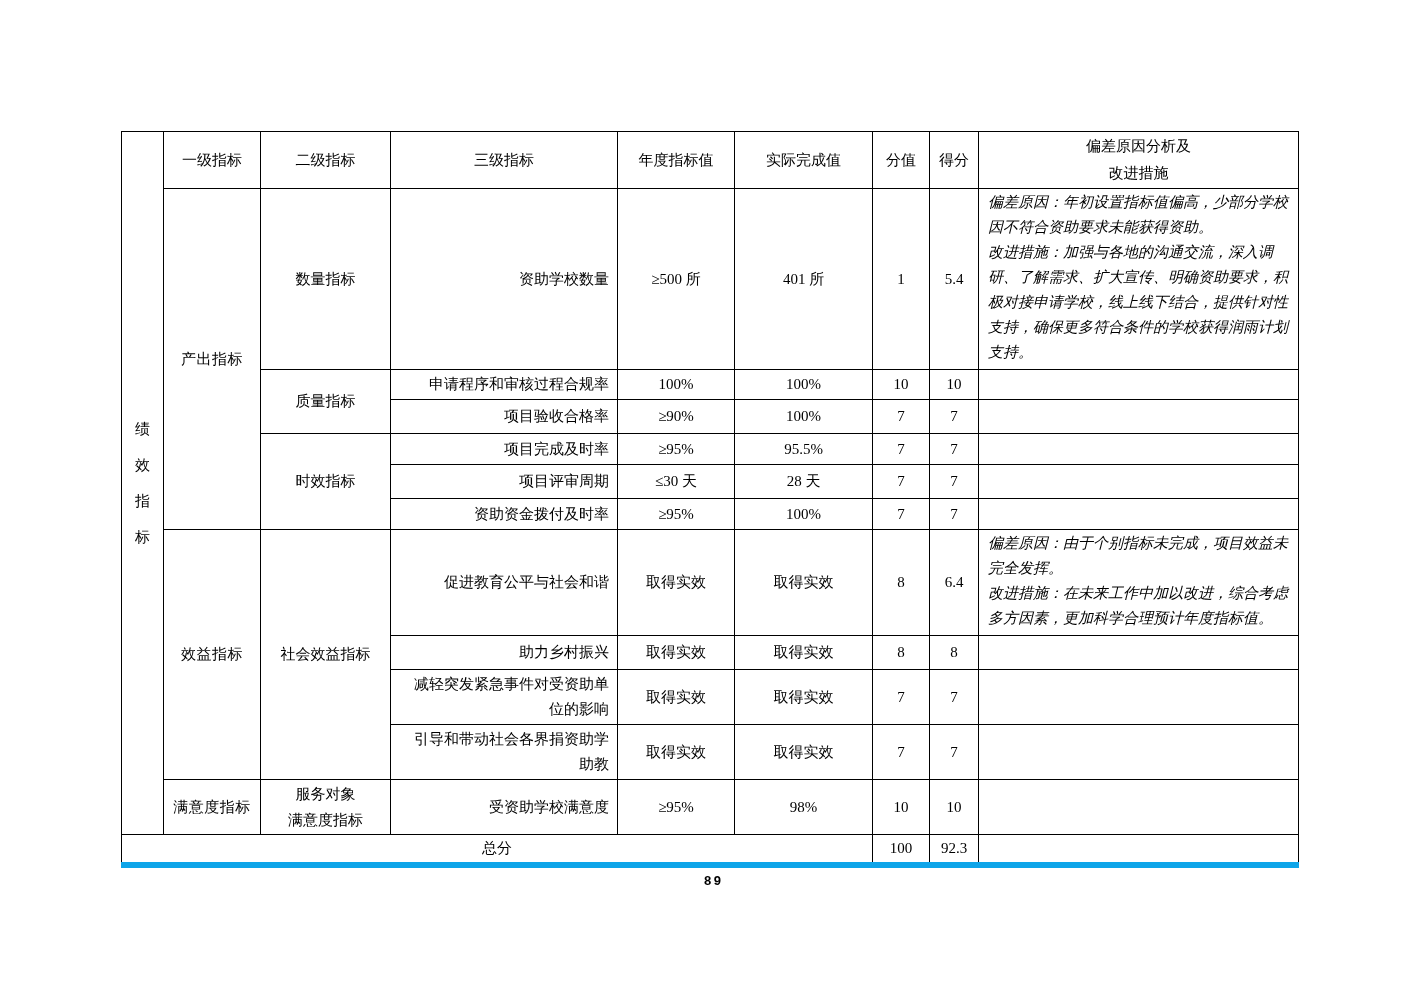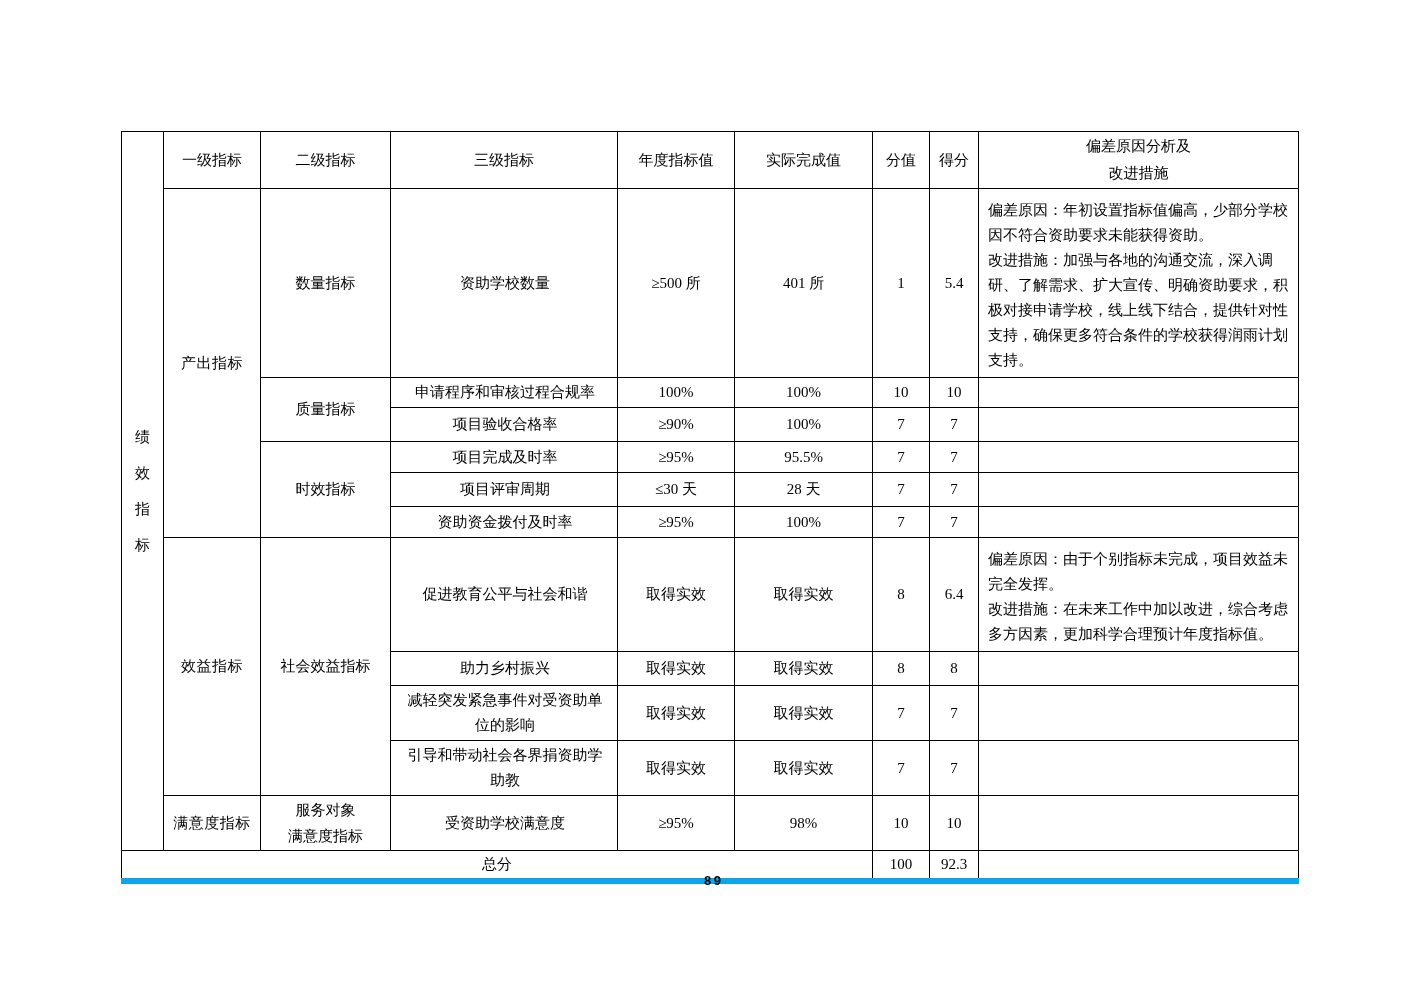--- a/index.html
+++ b/index.html
@@ -24,25 +24,26 @@
     text-align:center;
     vertical-align:middle;
     padding:1px 4px;
     line-height:25px;
     overflow:hidden;
   }
   .perf-table tr.last-row td { border-bottom:6px solid #0ea5e9; }
   td.side-cell { border-bottom:1px solid #000; }
   .vlabel { display:flex; flex-direction:column; align-items:center; gap:21px; }
   .vlabel span { display:block; line-height:15px; }
-  td.l3 { text-align:center; padding:2px 8px 2px 10px; }
+  td.l3 { text-align:right; padding:2px 8px 2px 10px; }
   td.remark {
     text-align:left; vertical-align:top;
-    padding:9px 6px 4px 9px;
+    padding:1px 6px 4px 9px;
     line-height:25px;
+    font-style:italic;
   }
   .two-line div { line-height:26px; }
   td.hdr-remark div { line-height:27px; }
   td.group { letter-spacing:0.5px; }
   .page-num {
     position:absolute; left:12px; top:874px; width:1403px;
     text-align:center;
     font-family:"Liberation Mono","DejaVu Sans Mono",monospace;
     font-weight:bold; font-size:13px; letter-spacing:2px;
   }

